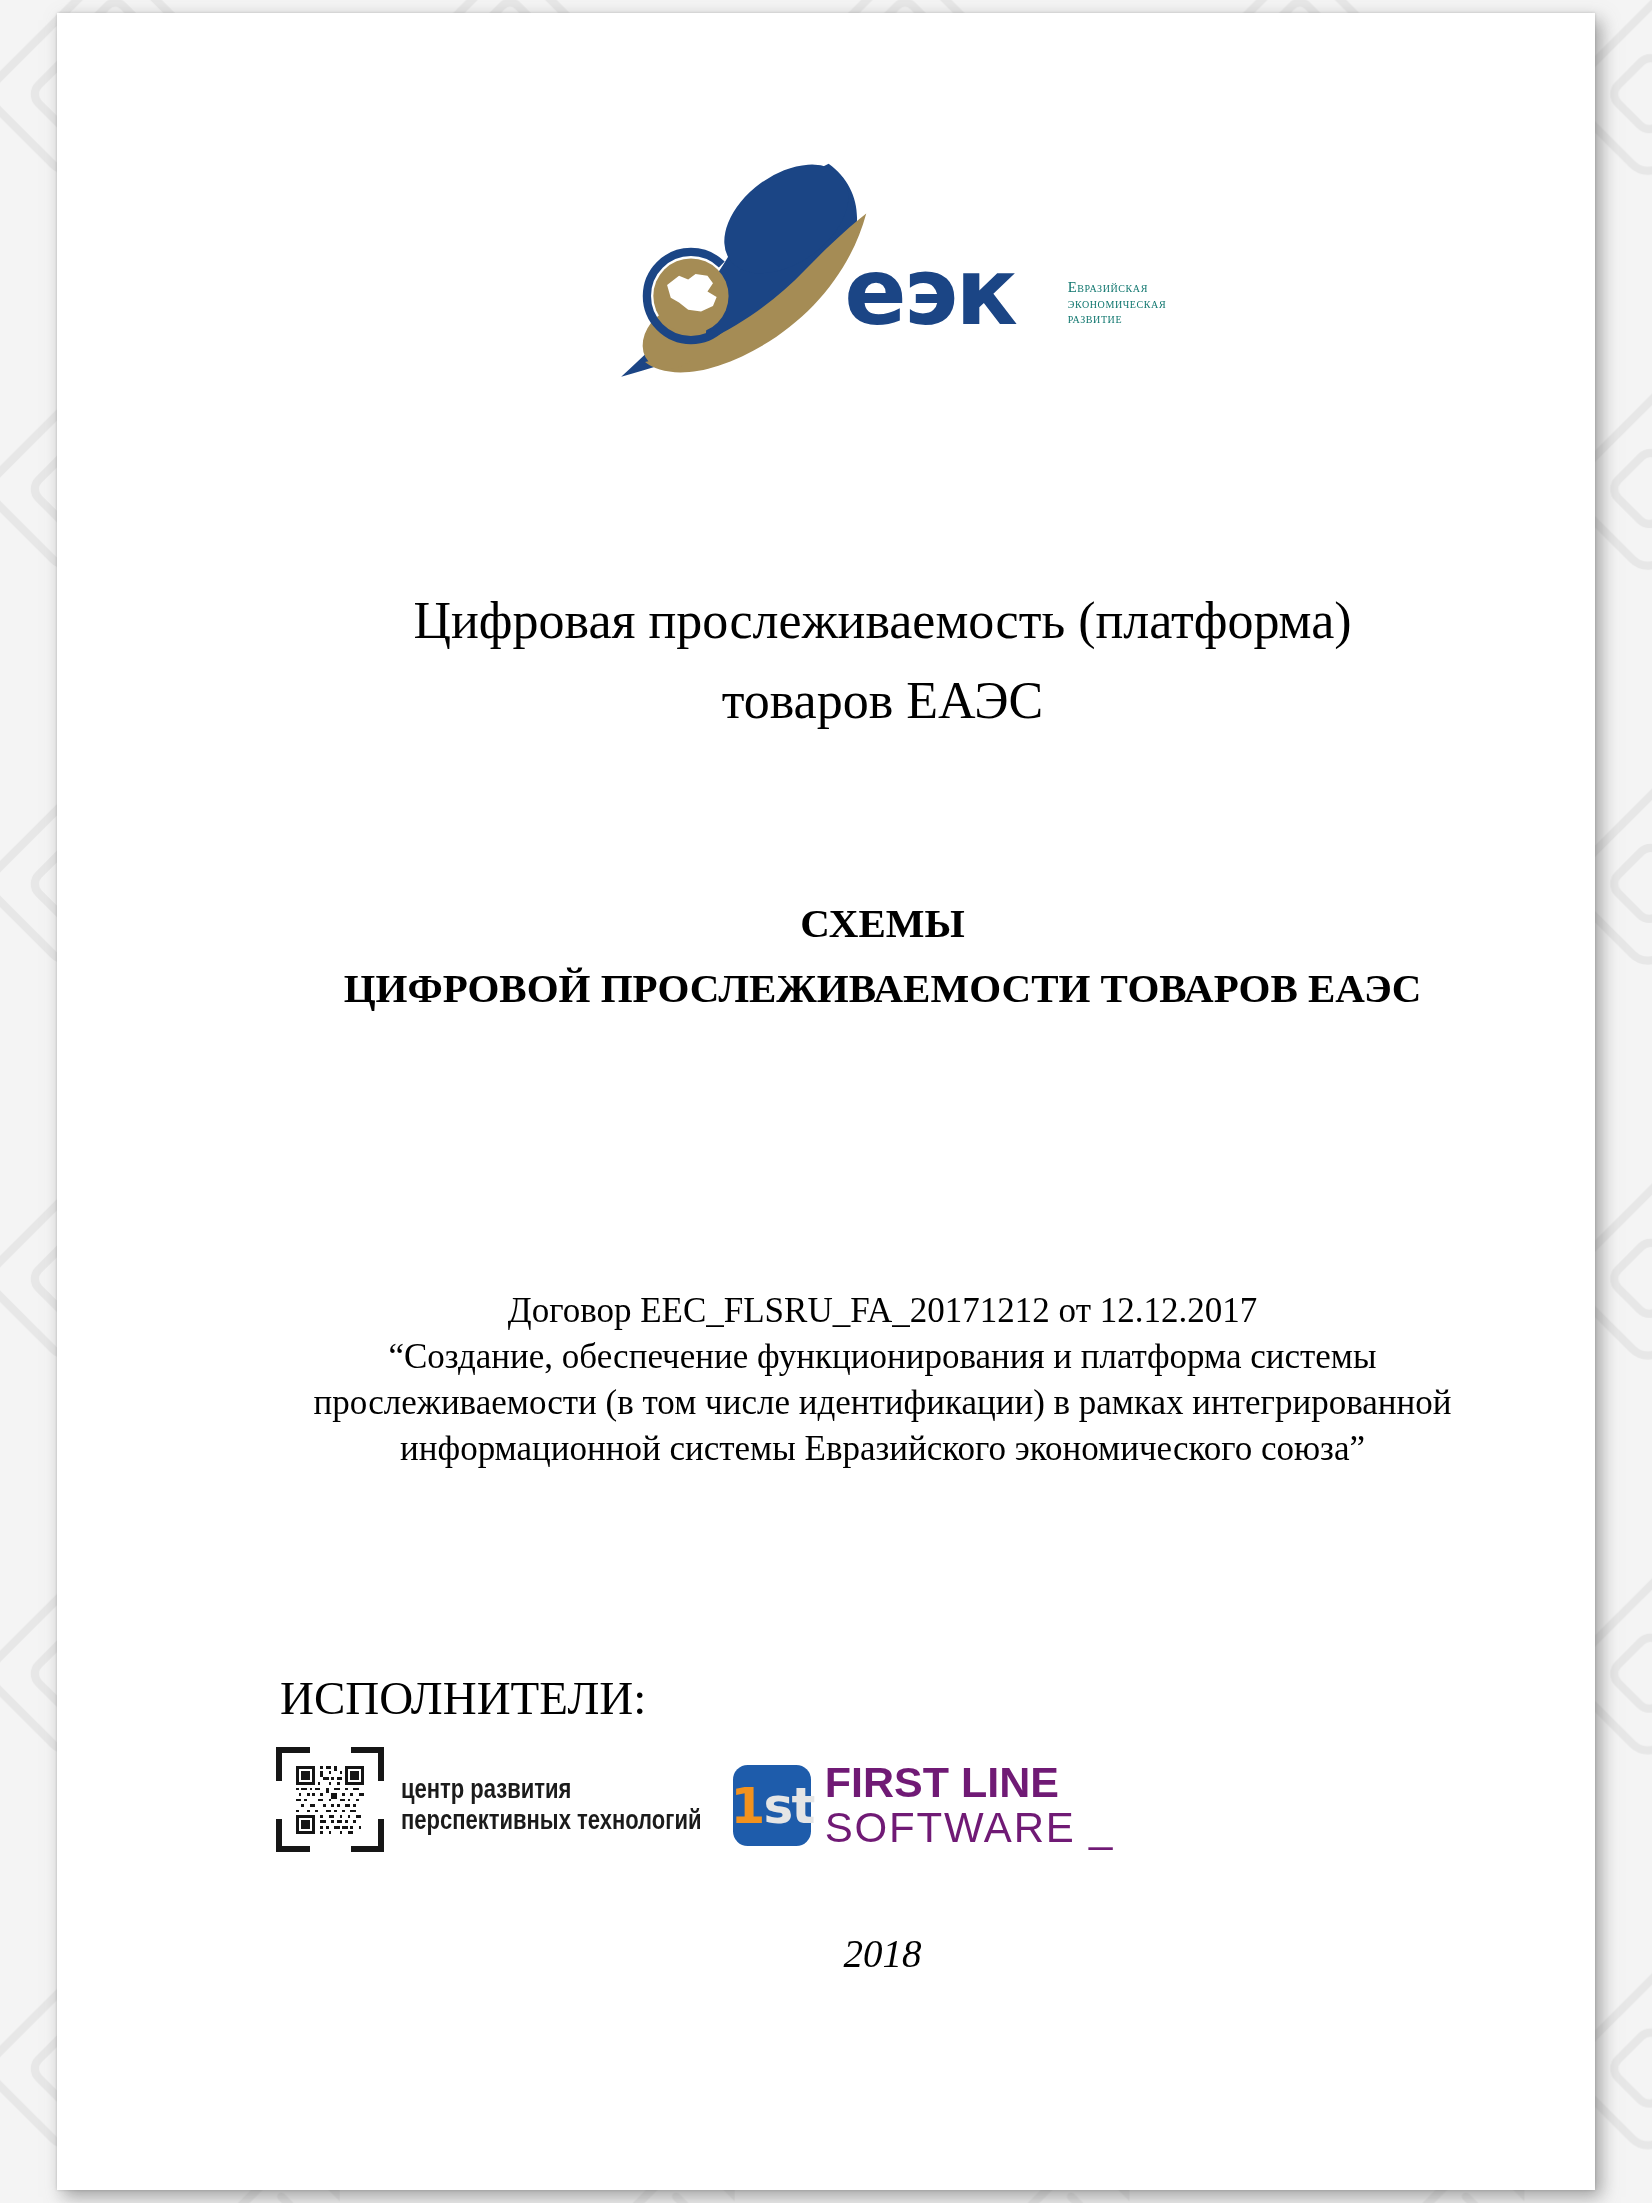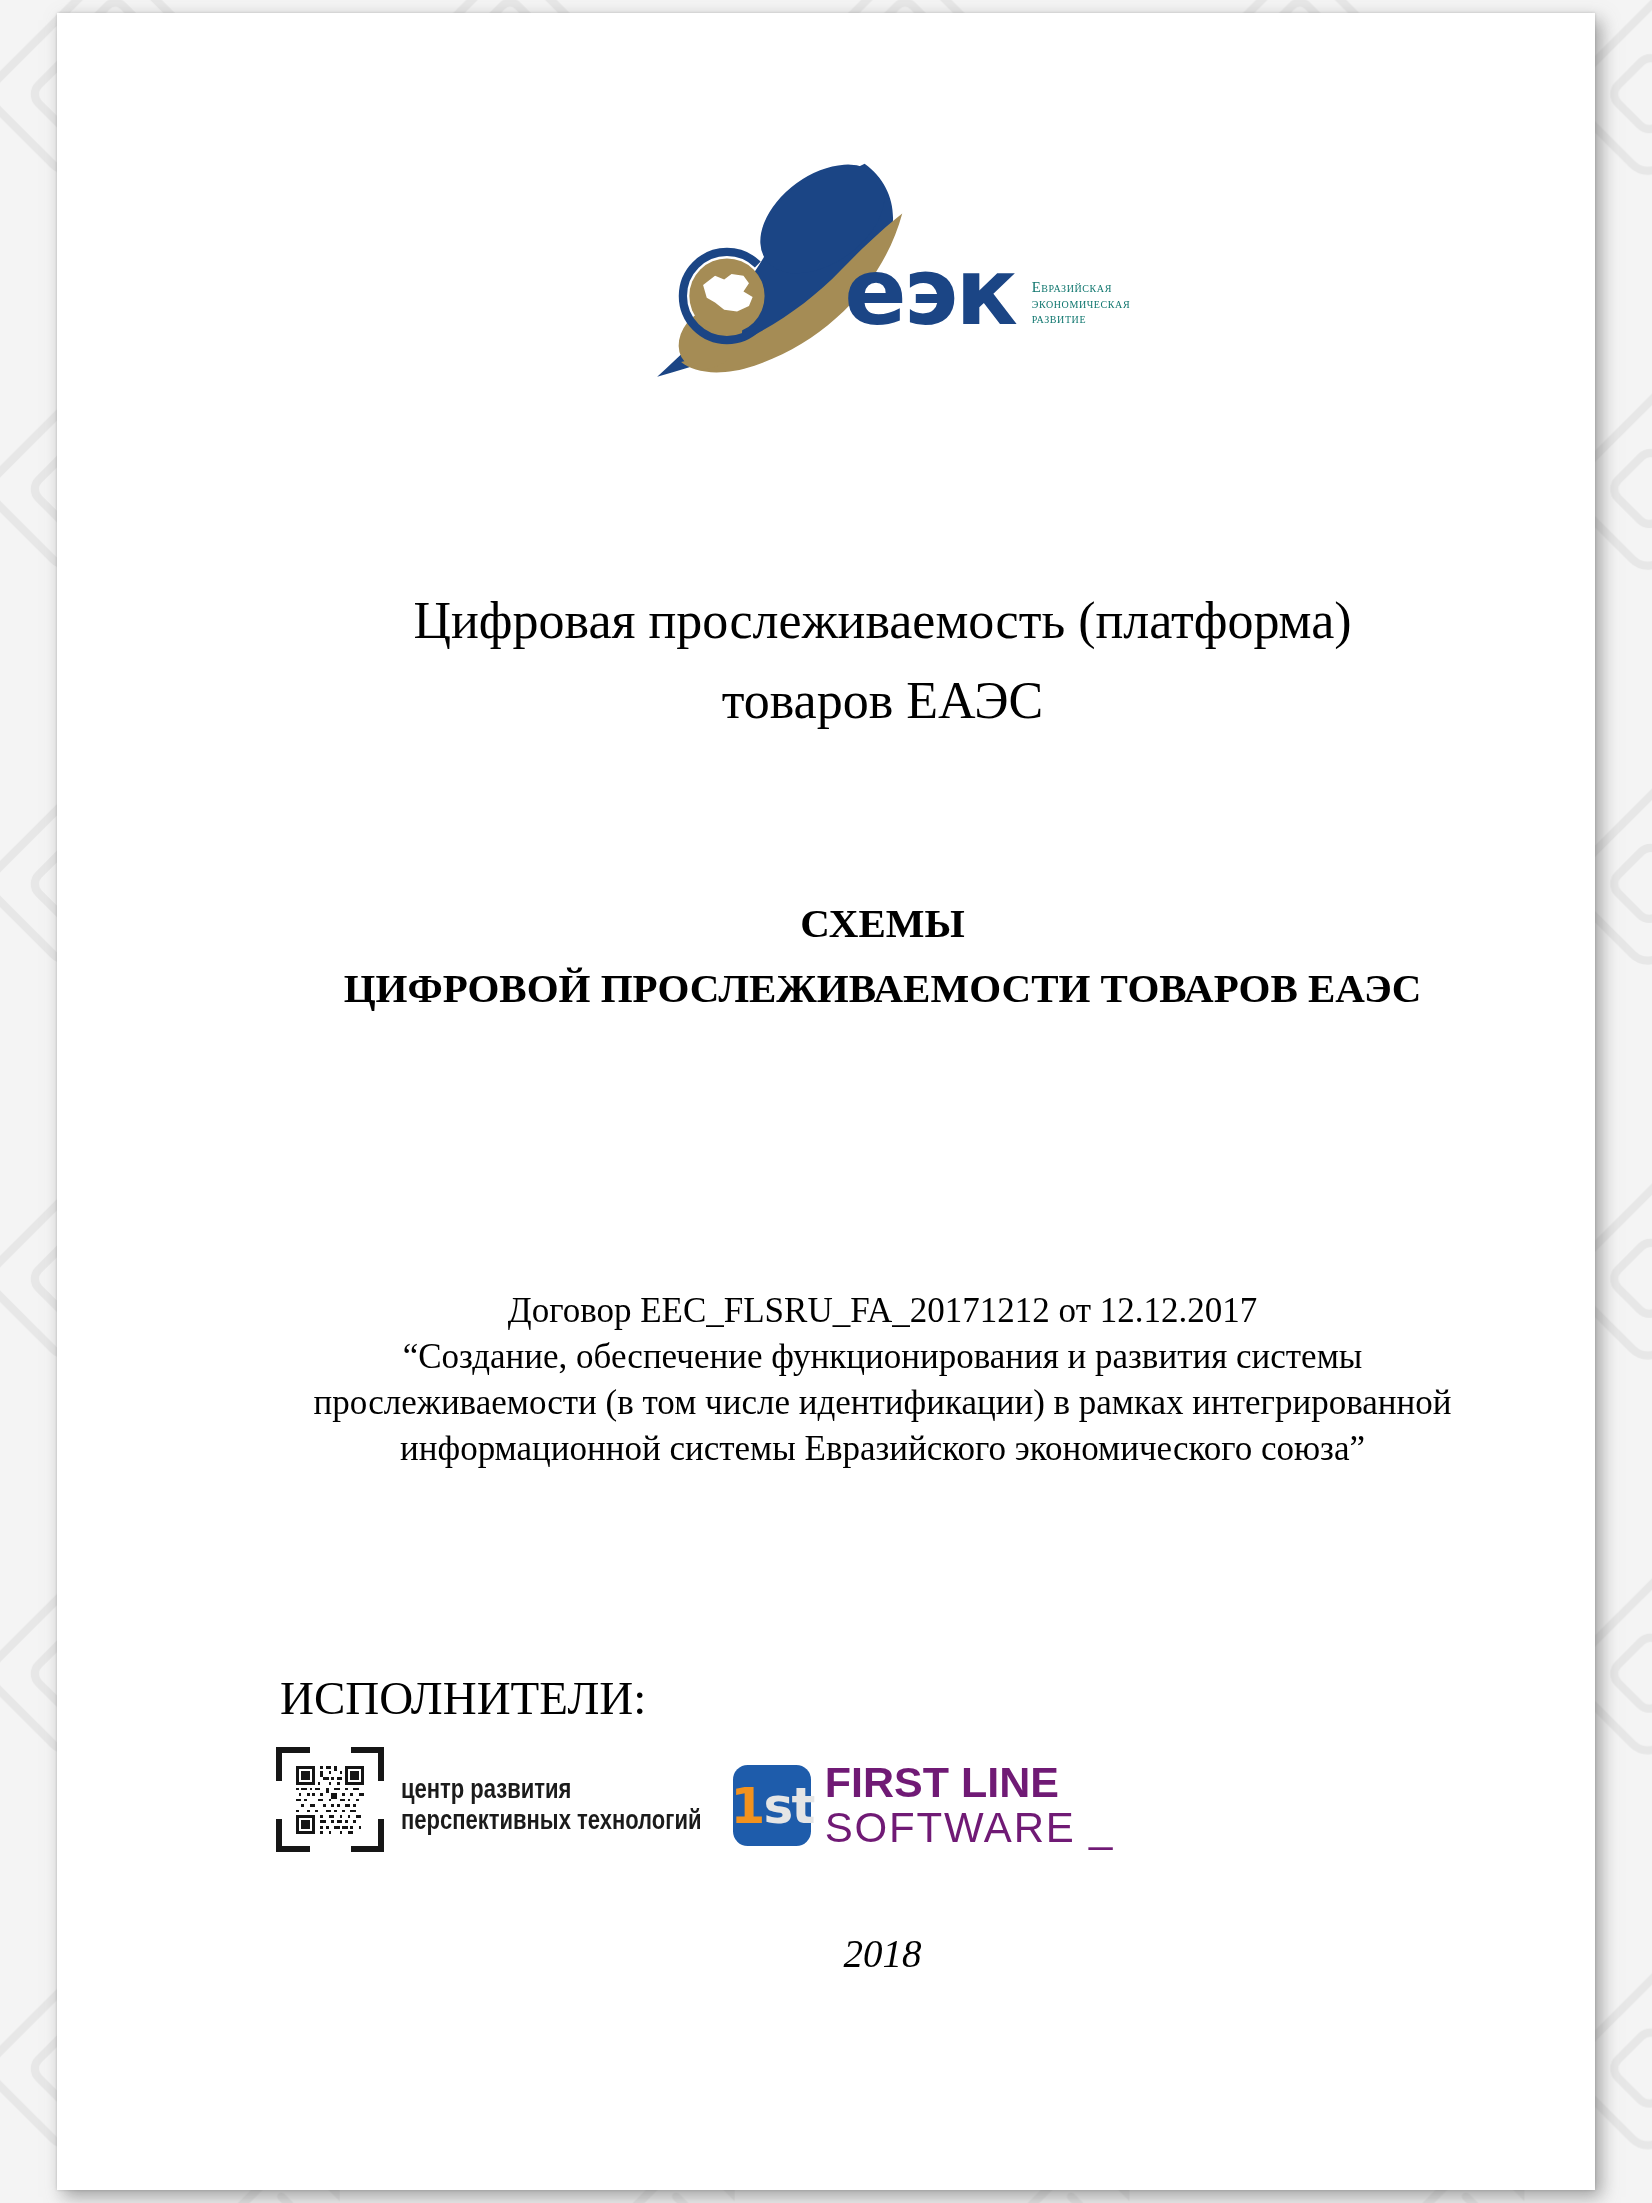--- a/index.html
+++ b/index.html
@@ -13,21 +13,21 @@
 
   
   .page{
     position:absolute;left:57px;top:13px;width:1538px;height:2177px;
     background:#ffffff;
     box-shadow:0 0 2.8px rgba(0,0,0,.16), 6.4px 7.3px 16.5px rgba(95,95,95,.55);
   }
 
   
   .eec-logo{position:absolute;left:166px;right:68px;top:138px;height:257px;
-    display:flex;justify-content:center;align-items:flex-start;}
+    display:flex;justify-content:center;align-items:flex-start;gap:36px;}
   .eec-symbol{width:268px;height:239px;flex:none;margin-left:57px;margin-top:9.2px;}
   .eec-acronym{
     flex:none;margin:96px 0 0 -61px;
     font-family:"DejaVu Sans","Liberation Sans",sans-serif;
     font-weight:bold;font-size:92px;line-height:92px;letter-spacing:-2.8px;
     color:#1b4585;
   }
   .eec-tagline{
     flex:none;margin:129px 0 0 16.5px;width:138px;
     font-family:"Liberation Serif","DejaVu Serif",serif;
@@ -130,21 +130,21 @@
     <div>товаров ЕАЭС</div>
   </div>
 
   <div class="centered doc-subtitle">
     <div>СХЕМЫ</div>
     <div>ЦИФРОВОЙ ПРОСЛЕЖИВАЕМОСТИ ТОВАРОВ ЕАЭС</div>
   </div>
 
   <div class="centered contract">
     <div>Договор EEC_FLSRU_FA_20171212 от 12.12.2017</div>
-    <div>“Создание, обеспечение функционирования и развития системы</div>
+    <div>“Создание, обеспечение функционирования и платформа системы</div>
     <div>прослеживаемости (в том числе идентификации) в рамках интегрированной</div>
     <div>информационной системы Евразийского экономического союза”</div>
   </div>
 
   <div class="executors-heading">ИСПОЛНИТЕЛИ:</div>
 
   <div class="crpt">
     <div class="qr-frame">
       <span class="corner tl"></span>
       <span class="corner tr"></span>

